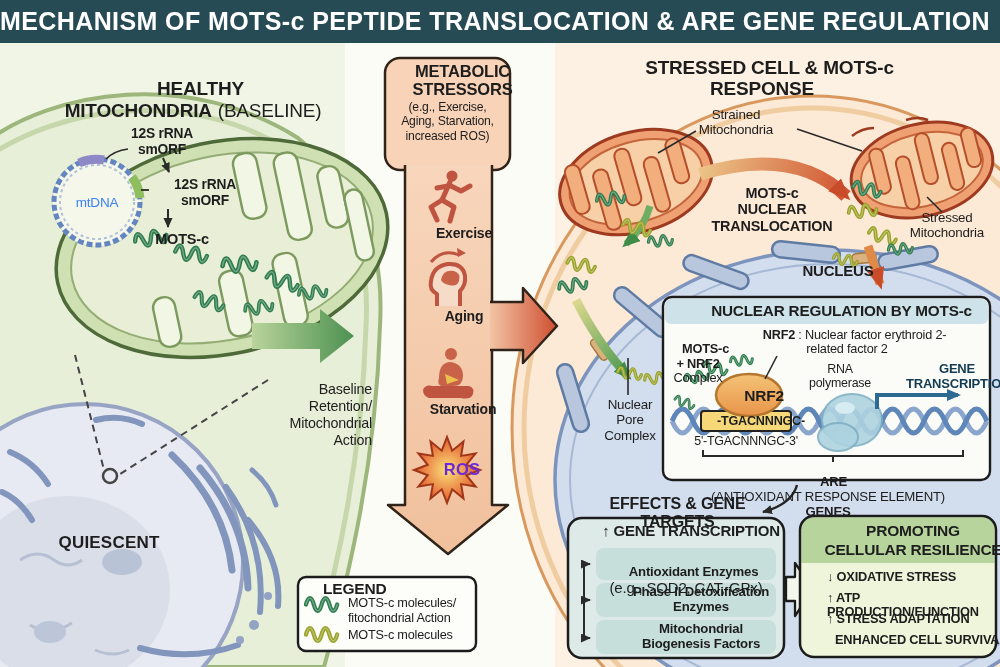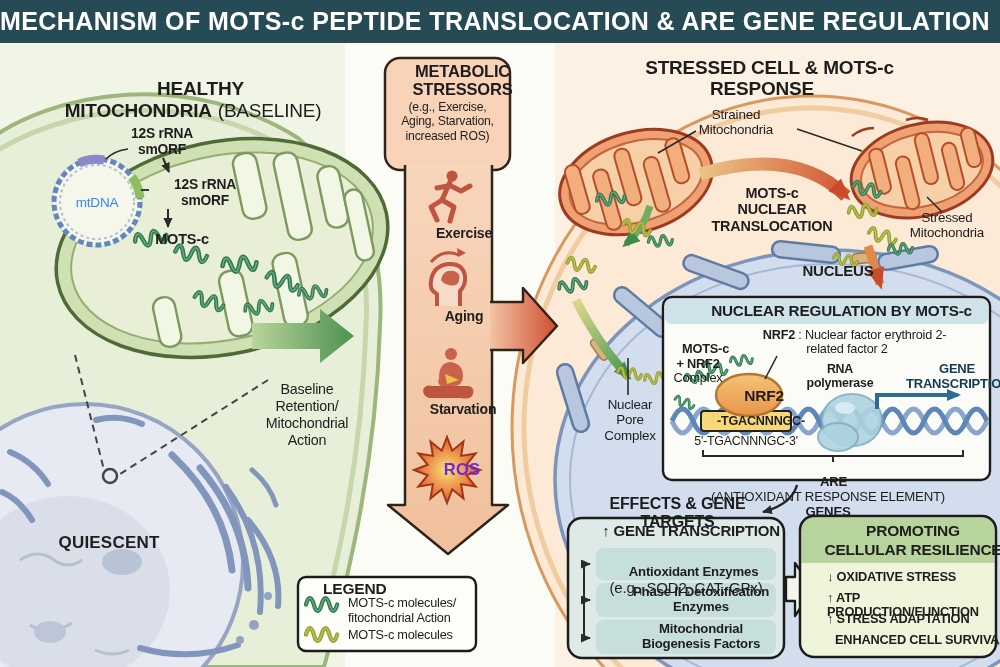--- a/index.html
+++ b/index.html
@@ -339,21 +339,21 @@
 <div class="lbl b" style="left:404px;top:309px;width:90px;font-size:14px;">Aging</div>
 <div class="lbl b" style="left:402px;top:402px;width:92px;font-size:14px;">Starvation</div>
 <div class="lbl b" style="left:419px;top:460px;width:56px;font-size:16.5px;color:#6d28d9;letter-spacing:.3px;">ROS</div>
 
 <div class="lbl b" style="left:97px;top:126px;width:100px;font-size:13.8px;">12S rRNA
 smORF</div>
 <div class="lbl b" style="left:140px;top:177px;width:100px;font-size:13.8px;">12S rRNA
 smORF</div>
 <div class="lbl b" style="left:127px;top:231px;width:80px;font-size:14.5px;">MOTS-c</div>
 <div class="lbl" style="left:62px;top:195px;width:70px;font-size:13.5px;color:#3b82f6;">mtDNA</div>
-<div class="lbl" style="left:242px;top:381px;width:130px;font-size:14.3px;line-height:1.18;">Baseline
+<div class="lbl" style="left:242px;top:381px;width:130px;font-size:14.3px;line-height:1.18;text-align:right;">Baseline
 Retention/
 Mitochondrial
 Action</div>
 <div class="lbl b" style="left:26px;top:533px;width:136px;font-size:17px;letter-spacing:.2px;">QUIESCENT</div>
 
 <div class="lbl" style="left:676px;top:107px;width:120px;font-size:13.4px;line-height:1.15;">Strained
 Mitochondria</div>
 <div class="lbl b" style="left:685px;top:185px;width:144px;font-size:14.4px;">MOTS-c
 NUCLEAR
 TRANSLOCATION</div>
@@ -366,21 +366,21 @@
 
 <div class="lbl b" style="left:663px;top:302px;width:327px;font-size:15.3px;">NUCLEAR REGULATION BY MOTS-c</div>
 <div class="lbl" style="left:664px;top:328px;width:68px;font-size:12.8px;">
   <span class="b">MOTS-c
 + NRF2</span>
   <span style="display:block">Complex</span>
 </div>
 <div class="lbl" style="left:742px;top:328px;width:210px;font-size:12.7px;white-space:normal;">
   <span class="b">NRF2</span><span> : Nuclear factor erythroid 2-related factor 2</span>
 </div>
-<div class="lbl" style="left:798px;top:362px;width:84px;font-size:12.4px;font-weight:bold;">RNA
+<div class="lbl" style="left:798px;top:362px;width:84px;font-size:12.4px;">RNA
 polymerase</div>
 <div class="lbl b" style="left:891px;top:362px;width:102px;font-size:13px;color:#123a52;">GENE
 TRANSCRIPTION</div>
 <div class="lbl b" style="left:719px;top:387px;width:60px;font-size:15.5px;">NRF2</div>
 <div class="lbl b" style="left:701px;top:414px;width:90px;font-size:12.6px;">-TGACNNNGC-</div>
 <div class="lbl" style="left:692px;top:434px;width:108px;font-size:12.4px;">5'-TGACNNNGC-3'</div>
 <div class="lbl" style="left:666px;top:460px;width:320px;font-size:13.2px;">
   <span class="b">ARE</span>
   <span style="margin-left:4px">(ANTIOXIDANT RESPONSE ELEMENT)</span>
   <span class="b" style="margin-left:4px">GENES</span>

